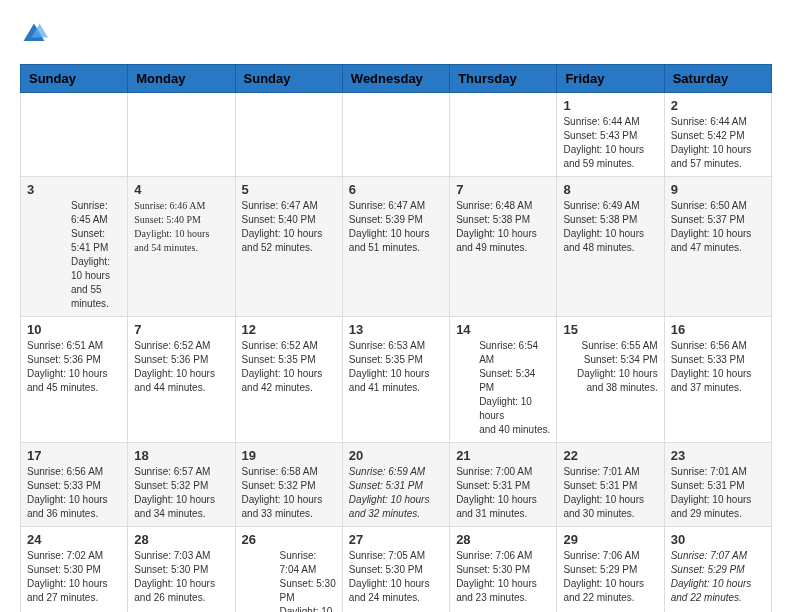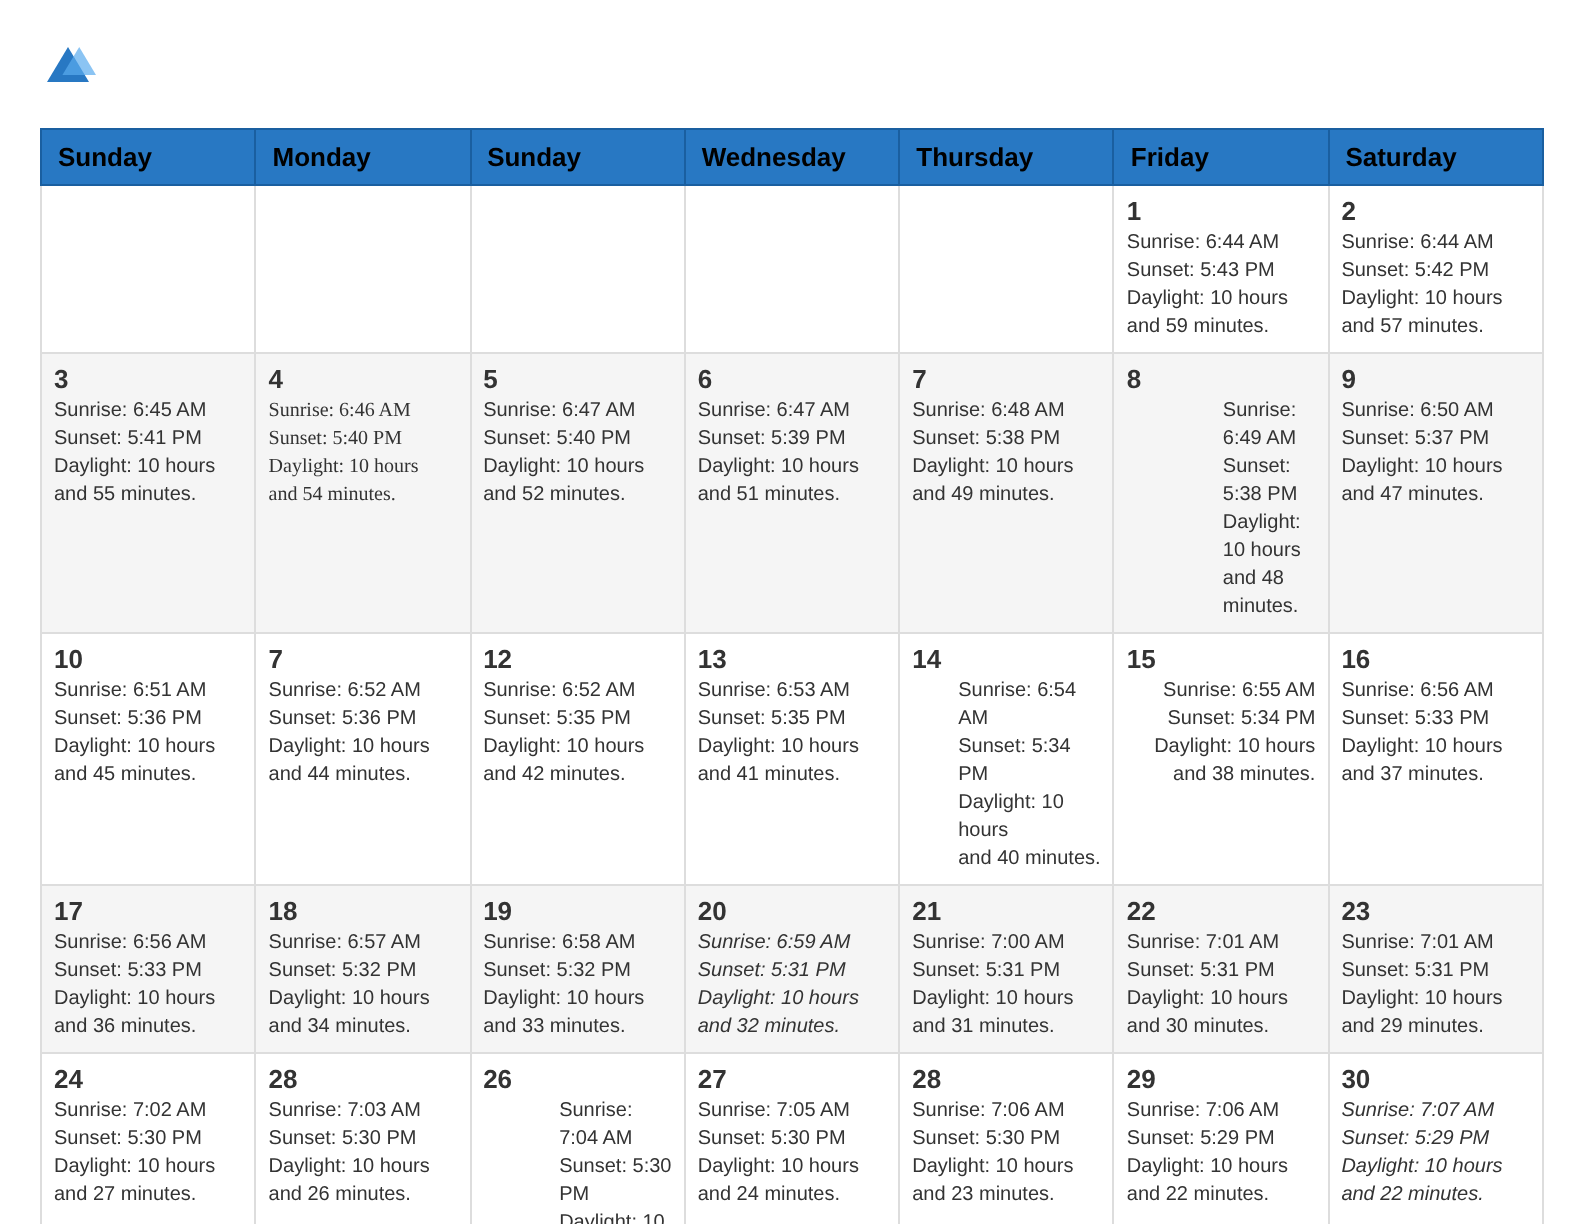--- a/index.html
+++ b/index.html
@@ -137,21 +137,21 @@
           <span class="day-num">2</span>
           <div class="day-info" style="white-space: pre-line;">Sunrise: 6:44 AM
 Sunset: 5:42 PM
 Daylight: 10 hours
 and 57 minutes.</div>
         </td>
       </tr>
       <tr>
         <td>
           <span class="day-num">3</span>
-          <div class="day-info" style="white-space: pre-line;">Sunrise: 6:45 AM
+          <div class="day-info" style="white-space: pre-line; margin-left: 44px;">Sunrise: 6:45 AM
 Sunset: 5:41 PM
 Daylight: 10 hours
 and 55 minutes.</div>
         </td>
         <td>
           <span class="day-num">4</span>
           <div class="day-info" style="white-space: pre-line; font-family: Liberation Serif, serif;">Sunrise: 6:46 AM
 Sunset: 5:40 PM
 Daylight: 10 hours
 and 54 minutes.</div>
@@ -172,21 +172,21 @@
         </td>
         <td>
           <span class="day-num">7</span>
           <div class="day-info" style="white-space: pre-line;">Sunrise: 6:48 AM
 Sunset: 5:38 PM
 Daylight: 10 hours
 and 49 minutes.</div>
         </td>
         <td>
           <span class="day-num">8</span>
-          <div class="day-info" style="white-space: pre-line; margin-left: 48px;">Sunrise: 6:49 AM
+          <div class="day-info" style="white-space: pre-line;">Sunrise: 6:49 AM
 Sunset: 5:38 PM
 Daylight: 10 hours
 and 48 minutes.</div>
         </td>
         <td>
           <span class="day-num">9</span>
           <div class="day-info" style="white-space: pre-line;">Sunrise: 6:50 AM
 Sunset: 5:37 PM
 Daylight: 10 hours
 and 47 minutes.</div>

